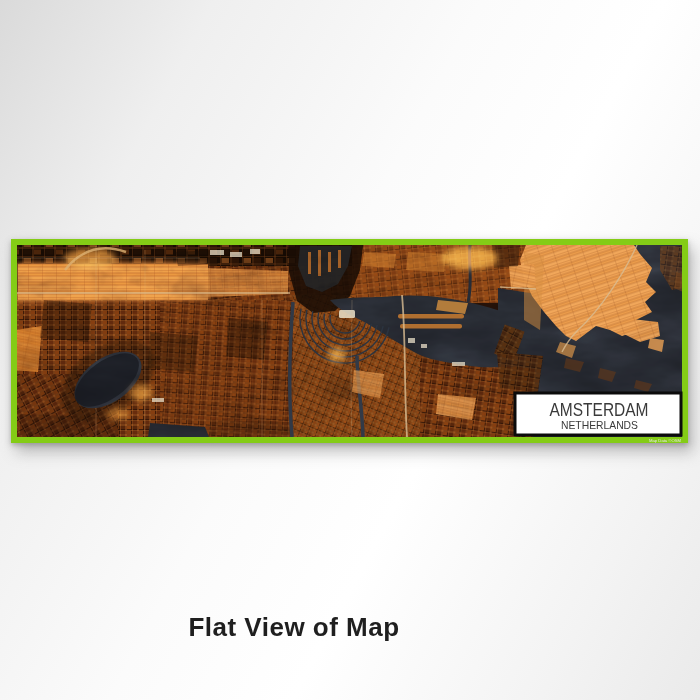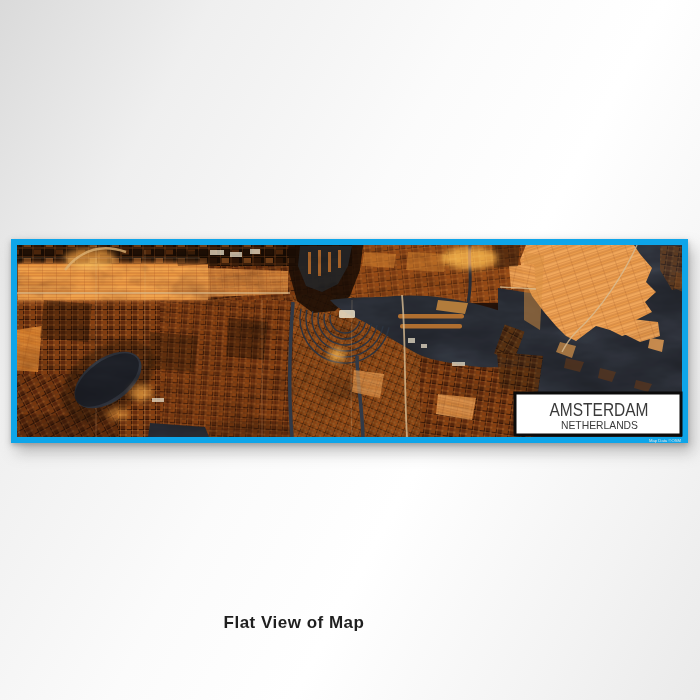--- a/index.html
+++ b/index.html
@@ -1,23 +1,23 @@
 <!DOCTYPE html>
 <html><head>
 <meta charset="utf-8">
 <style>
   html,body{margin:0;padding:0;}
   body{width:700px;height:700px;overflow:hidden;
        font-family:"Liberation Sans",sans-serif;
        background:linear-gradient(118deg,#dadada 0%,#efefef 20%,#fbfbfb 45%,#ffffff 62%,#f3f3f3 85%,#eaeaea 100%);}
   .stage{position:relative;width:700px;height:700px;}
-  .frame{position:absolute;left:11px;top:239px;width:677px;height:204px;background:#0ea5e9;
+  .frame{position:absolute;left:11px;top:239px;width:677px;height:204px;background:#84cc16;
          box-shadow:5px 9px 14px rgba(100,100,100,0.40), 0 2px 5px rgba(120,120,120,0.5);}
   .caption{position:absolute;left:0;top:614px;width:588px;text-align:center;
-           font-size:17px;font-weight:bold;color:#1f1f1f;letter-spacing:0.5px;line-height:1;}
+           font-size:26px;font-weight:bold;color:#1f1f1f;letter-spacing:0.5px;line-height:1;}
 </style>
 </head>
 <body>
 <div class="stage">
 
 <div class="frame">
 <svg width="677" height="204" viewBox="11 239 677 204" xmlns="http://www.w3.org/2000/svg">
 <defs>
 <pattern id="p1" width="12" height="10" patternUnits="userSpaceOnUse">
 <rect width="12" height="10" fill="#281106"></rect>

